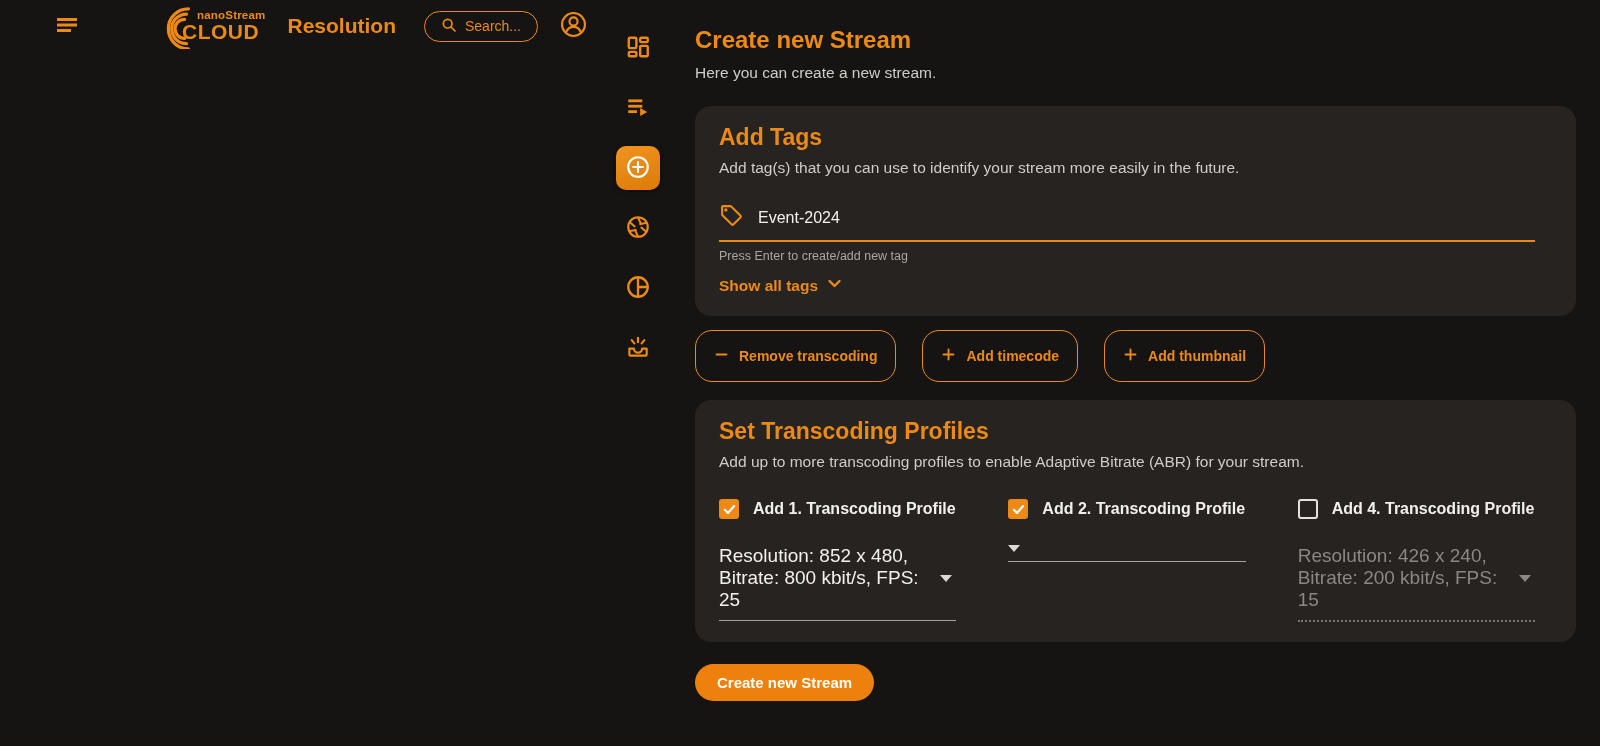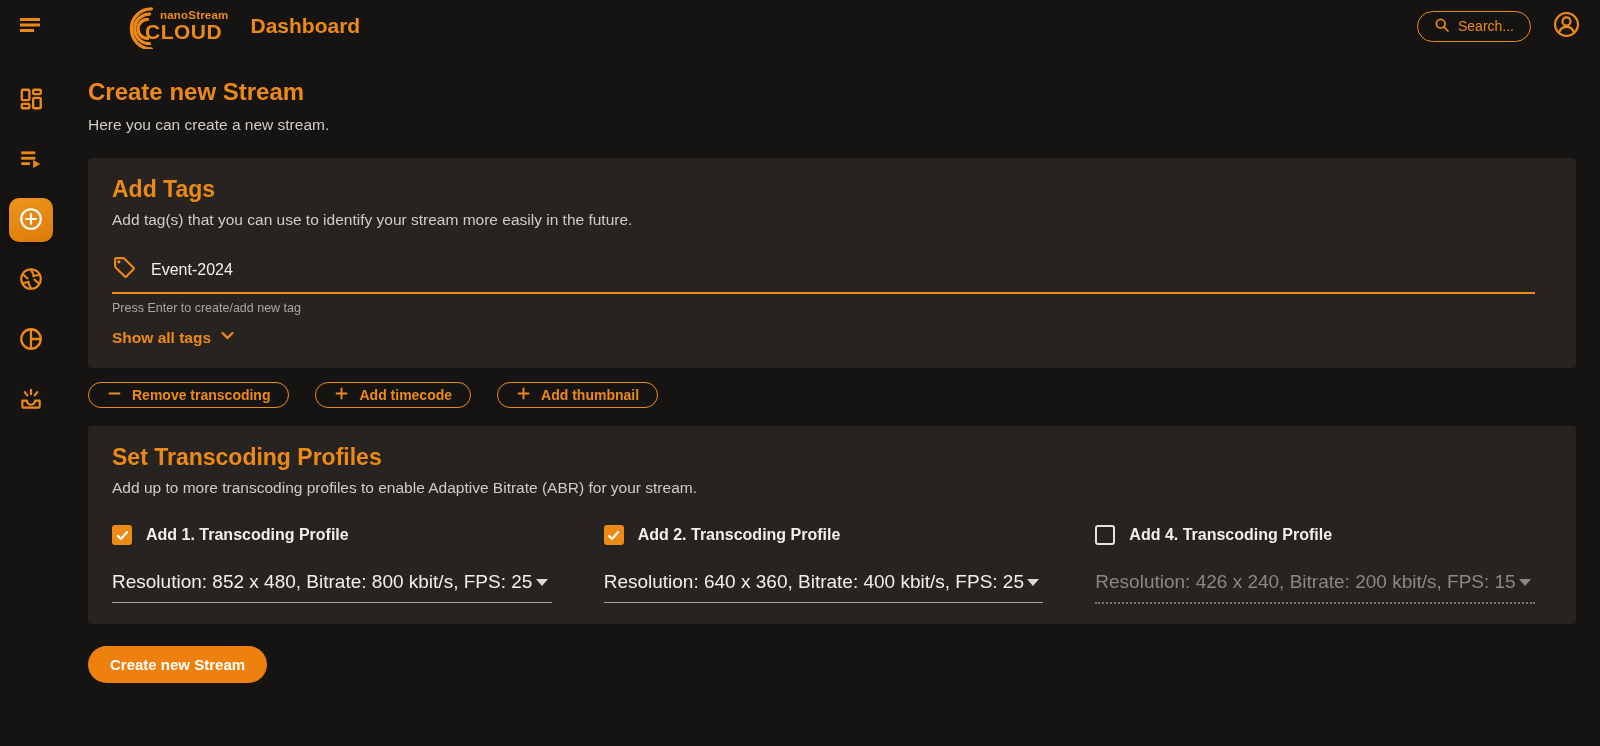--- a/index.html
+++ b/index.html
@@ -11,21 +11,21 @@
     --text-muted:#A9A6A2;
     --text-disabled:#8A8784;
   }
   *{margin:0;padding:0;box-sizing:border-box;}
   html,body{width:1600px;height:746px;overflow:hidden;}
   body{
     background:var(--page-bg);
     font-family:"Liberation Sans", sans-serif;
     color:var(--text-light);
   }
-  .app{display:flex;flex-direction:column;height:100%;}
+  .app{display:flex;flex-direction:row;height:100%;margin-left:37px;}
 
   
   .topbar{
     height:52px;flex:0 0 52px;display:flex;align-items:center;
     padding:0 16px 0 14px;gap:14px;
   }
   .icon-btn{background:none;border:none;cursor:pointer;display:flex;align-items:center;justify-content:center;padding:4px;}
   .brand{display:flex;align-items:center;margin-left:56px;}
   .brand svg{display:block;}
   .brand-text{display:flex;flex-direction:column;margin-left:-15px;line-height:1;}
@@ -51,21 +51,21 @@
   .side-item.active{
     background:linear-gradient(160deg,#F0951F 0%,#DC7A08 100%);
     box-shadow:0 1px 4px rgba(0,0,0,.5);
   }
 
   main{flex:1;padding:26px 24px 0 26px;min-width:0;}
   .page-title{color:var(--accent);font-size:24px;font-weight:600;}
   .page-subtitle{color:var(--text-light);font-size:15.5px;margin-top:10px;}
 
   .card{
-    background:var(--card-bg);border-radius:4px;
+    background:var(--card-bg);border-radius:16px;
     padding:18px 41px 20px 24px;margin-top:24px;
   }
   .card h2{color:var(--accent);font-size:23px;font-weight:600;}
   .card-desc{color:var(--text-light);font-size:15.5px;margin-top:8px;}
 
   
   .tag-row{
     display:flex;align-items:center;gap:14px;margin-top:26px;
     border-bottom:2px solid var(--accent);padding-bottom:8px;
   }
@@ -76,21 +76,21 @@
   .tag-helper{color:var(--text-muted);font-size:12.5px;margin-top:7px;}
   .show-all{
     display:inline-flex;align-items:center;gap:8px;margin-top:12px;
     background:none;border:none;cursor:pointer;
     color:var(--accent);font-size:15.5px;font-weight:700;
   }
 
   
   .actions-row{display:flex;gap:26px;margin:14px 0 0 0;}
   .pill-btn{
-    display:flex;align-items:center;gap:10px;height:26px;padding:0 18px;
+    display:flex;align-items:center;gap:10px;height:52px;padding:0 18px;
     border:1.5px solid var(--accent);border-radius:17px;background:none;cursor:pointer;
     color:var(--accent);font-size:14px;font-weight:600;font-family:"Liberation Sans",sans-serif;
   }
 
   
   .profiles-grid{display:grid;grid-template-columns:1fr 1fr 1fr;column-gap:52px;margin-top:28px;}
   .profile-label-row{display:flex;align-items:center;gap:14px;}
   .checkbox{
     width:20px;height:20px;border:2px solid #E4E1DE;border-radius:3px;
     display:flex;align-items:center;justify-content:center;background:none;cursor:pointer;flex:0 0 20px;
@@ -141,21 +141,21 @@
           <path d="M33 11.5 A15 15 0 0 0 33 42.5"></path>
           <path d="M35 6 A20 20 0 0 0 35 48"></path>
         </svg>
       </span>
       <span class="brand-text">
         <span class="brand-top">nanoStream</span>
         <span class="brand-bottom">CLOUD</span>
       </span>
     </div>
 
-    <div class="app-title">Dashboard</div>
+    <div class="app-title">Resolution</div>
 
     <div class="topbar-spacer"></div>
 
     <button class="search-pill">
       <span>
         <svg width="16" height="16" viewBox="0 0 24 24" fill="none" stroke="#ED8A16" stroke-width="2.6" stroke-linecap="round">
           <circle cx="10" cy="10" r="6.5"></circle>
           <path d="M15 15 L21 21"></path>
         </svg>
       </span>
@@ -318,21 +318,20 @@
           <div class="profile checked">
             <div class="profile-label-row">
               <span class="checkbox">
                 <svg width="15" height="15" viewBox="0 0 24 24" fill="none" stroke="#FFFFFF" stroke-width="3.4" stroke-linecap="round" stroke-linejoin="round">
                     <path d="M4.5 12.5 L9.5 17.5 L19.5 6.5"></path>
                   </svg>
               </span>
               <span class="profile-label">Add 2. Transcoding Profile</span>
             </div>
             <div class="select-row">
-              <span class="select-value">Resolution: 640 x 360, Bitrate: 400 kbit/s, FPS: 25</span>
               <span class="select-arrow"></span>
             </div>
           </div>
 
           <div class="profile disabled">
             <div class="profile-label-row">
               <span class="checkbox">
                 
               </span>
               <span class="profile-label">Add 4. Transcoding Profile</span>

